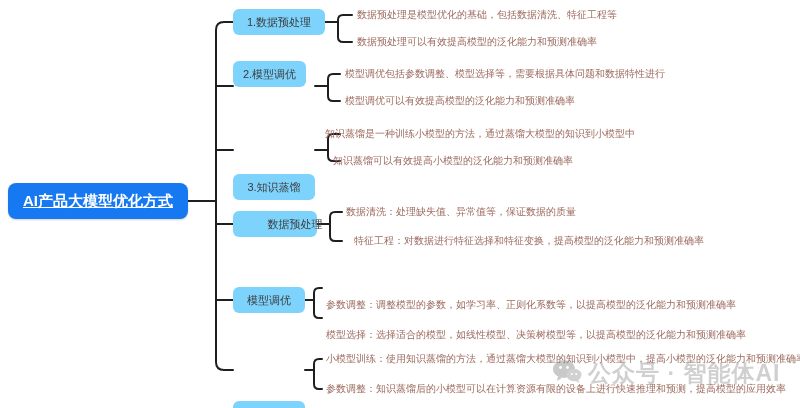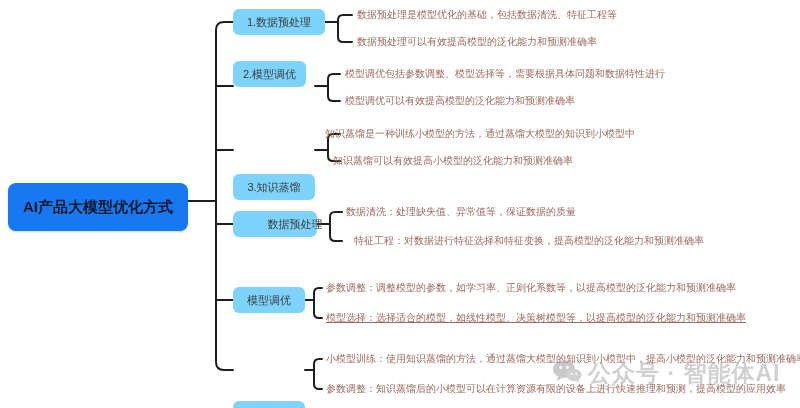--- a/index.html
+++ b/index.html
@@ -9,29 +9,30 @@
     background: #ffffff;
     position: relative;
     overflow: hidden;
   }
   #canvas { position: absolute; inset: 0; width: 800px; height: 408px; }
   svg.wires { position: absolute; left: 0; top: 0; width: 800px; height: 408px; pointer-events: none; }
 
   .root-node {
     position: absolute;
     left: 8px; top: 183px;
-    width: 180px; height: 48px;
+    width: 180px; height: 36px;
     background: #1779F2;
     border-radius: 8px;
-    color: #0f172a;
+    color: #ffffff;
     font-size: 15px;
     font-weight: bold;
     display: flex; align-items: center; justify-content: center;
     white-space: nowrap;
     box-shadow: 0 1px 2px rgba(0,0,0,0.18);
+    text-decoration: underline;
   }
 
   .branch-node {
     position: absolute;
     left: 233px;
     height: 26px;
     background: #7dd3fc;
     border-radius: 6px;
     color: #3A3A3A;
     font-size: 11px;
@@ -55,22 +56,22 @@
     white-space: nowrap;
   }
   .l1a { left: 357px; top: 8px;   }
   .l1b { left: 357px; top: 35px;  }
   .l2a { left: 345px; top: 67px;  }
   .l2b { left: 345px; top: 94px;  }
   .l3a { left: 325px; top: 127px; }
   .l3b { left: 333px; top: 154px; }
   .l4a { left: 346px; top: 205px; }
   .l4b { left: 354px; top: 234px; }
-  .l5a { left: 326px; top: 281px; }
-  .l5b { left: 326px; top: 311px; text-decoration: underline; }
+  .l5a { left: 326px; top: 298px; }
+  .l5b { left: 326px; top: 328px; }
   .l6a { left: 326px; top: 352px; }
   .l6b { left: 326px; top: 382px; }
 
   .watermark {
     position: absolute;
     left: 552px; top: 358px;
     display: flex; align-items: center; gap: 6px;
     pointer-events: none;
     z-index: 5;
   }

